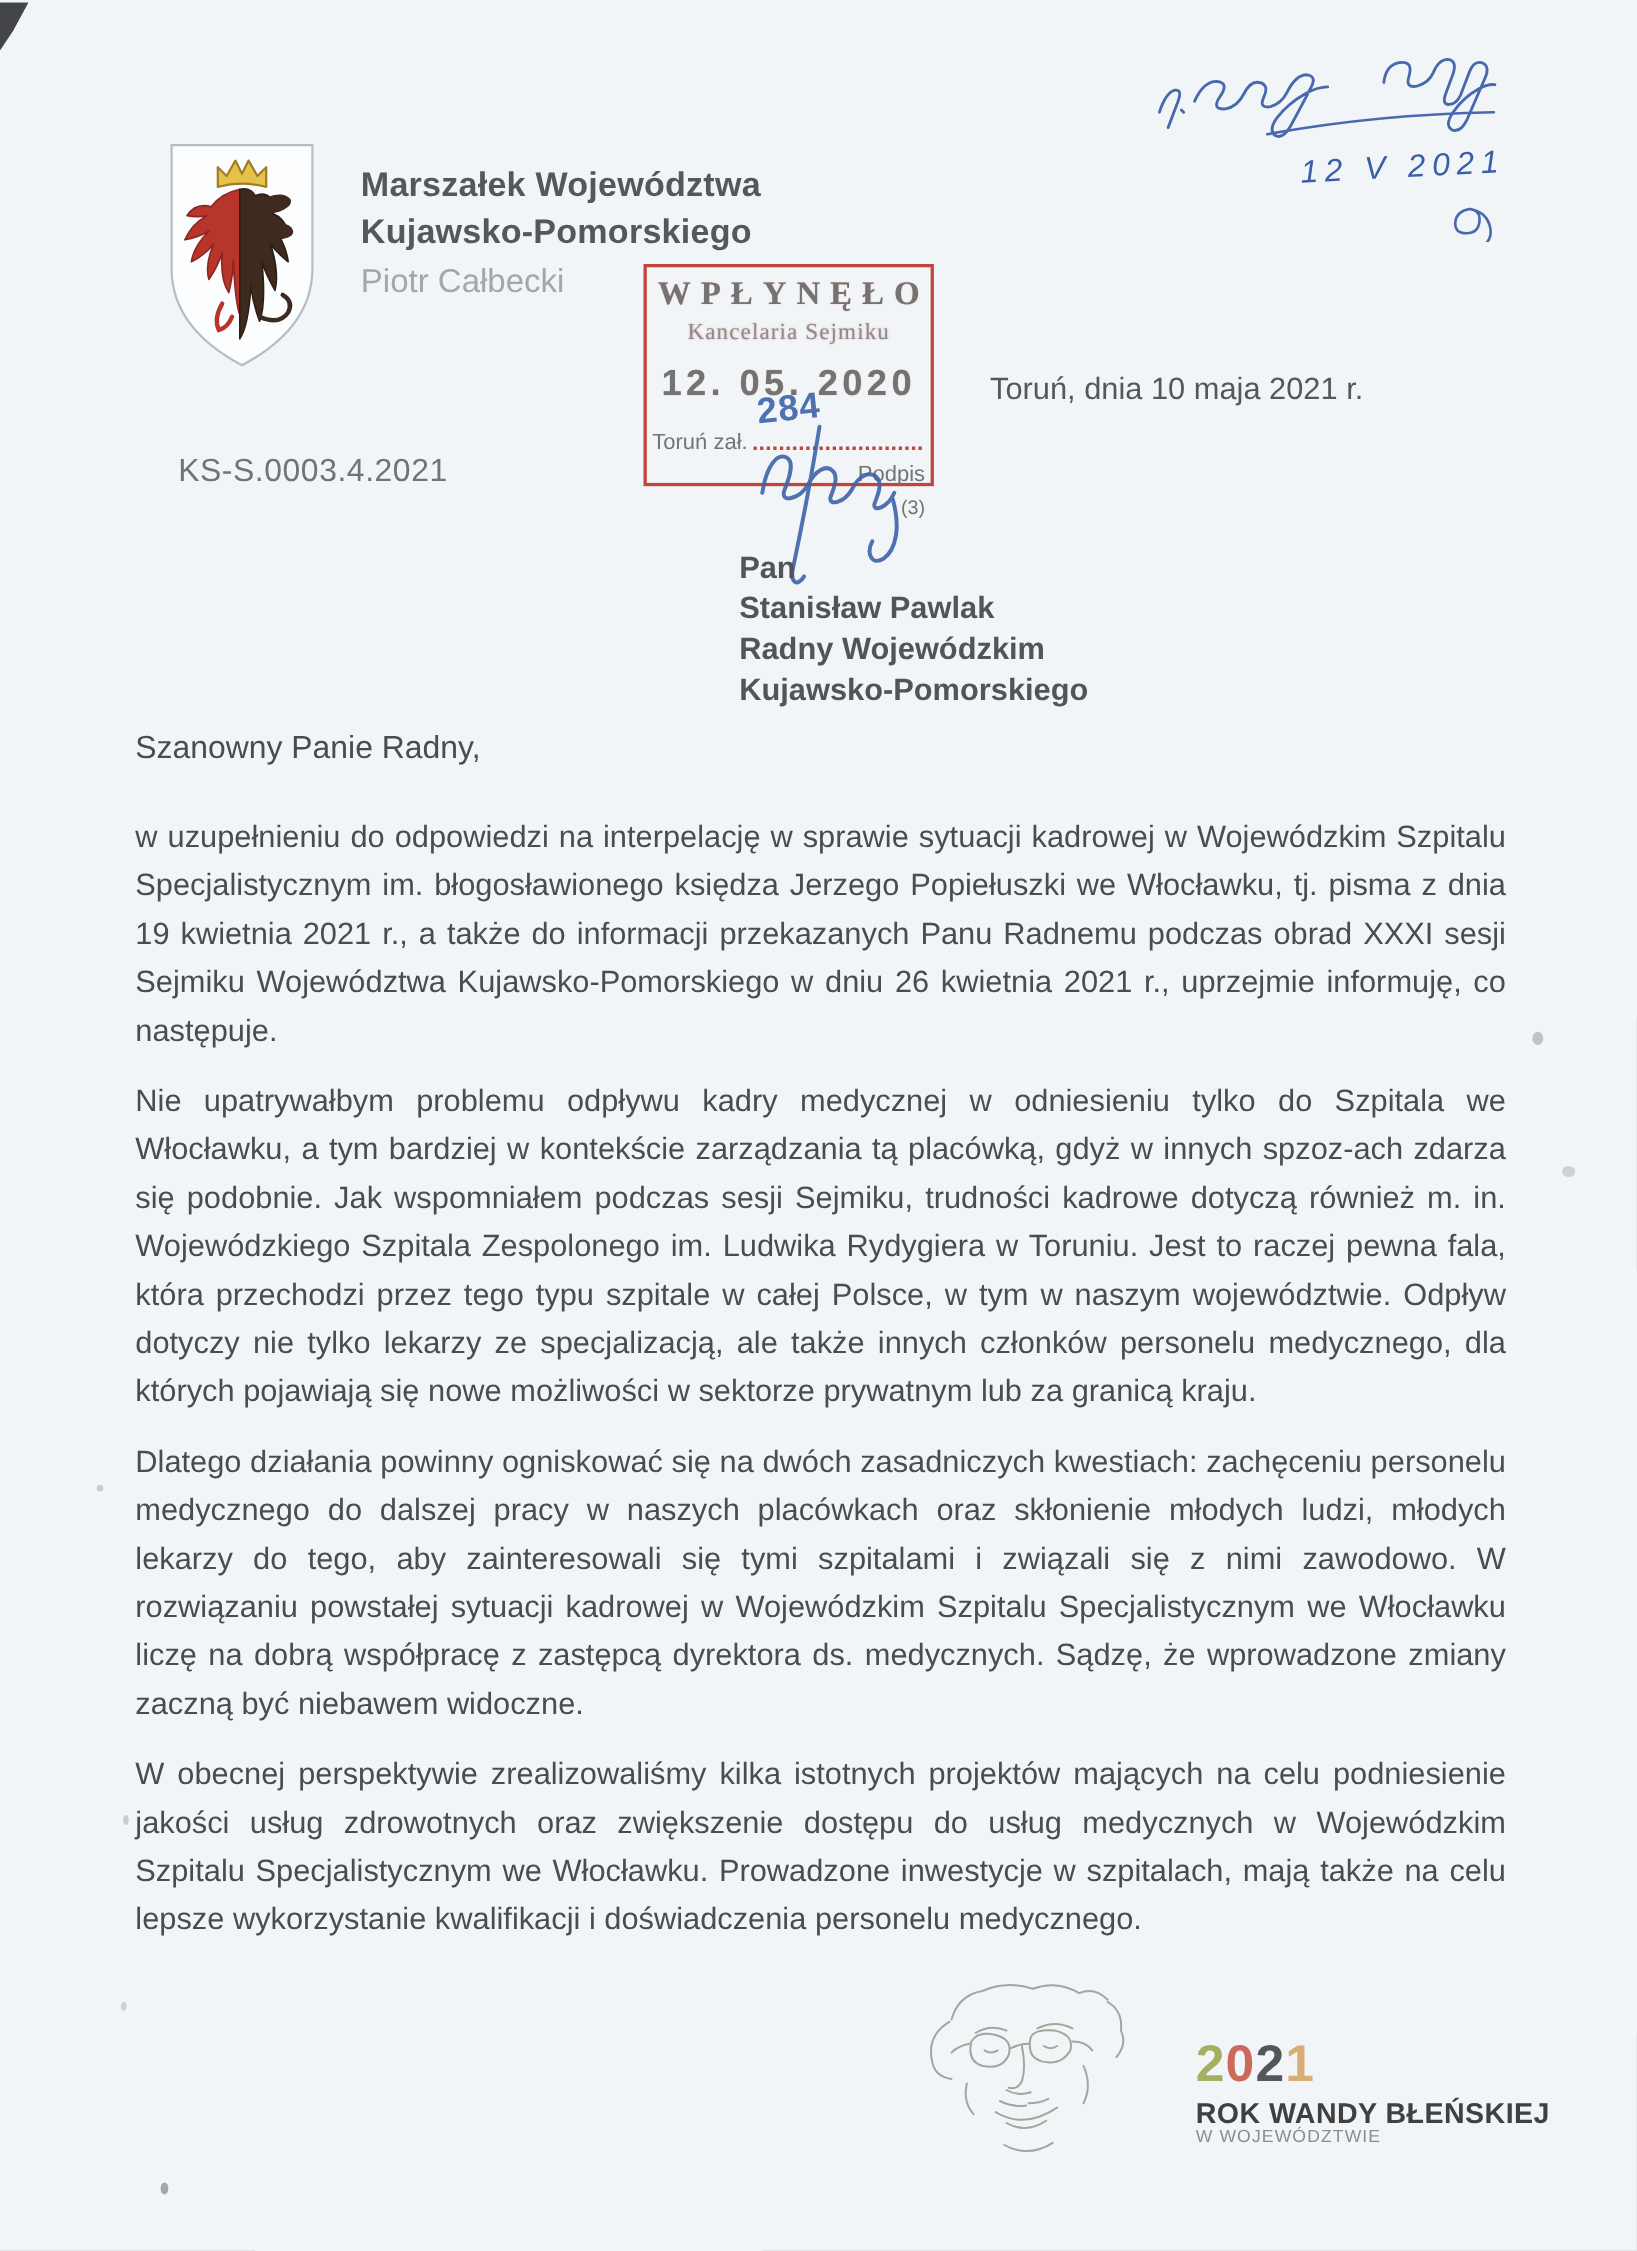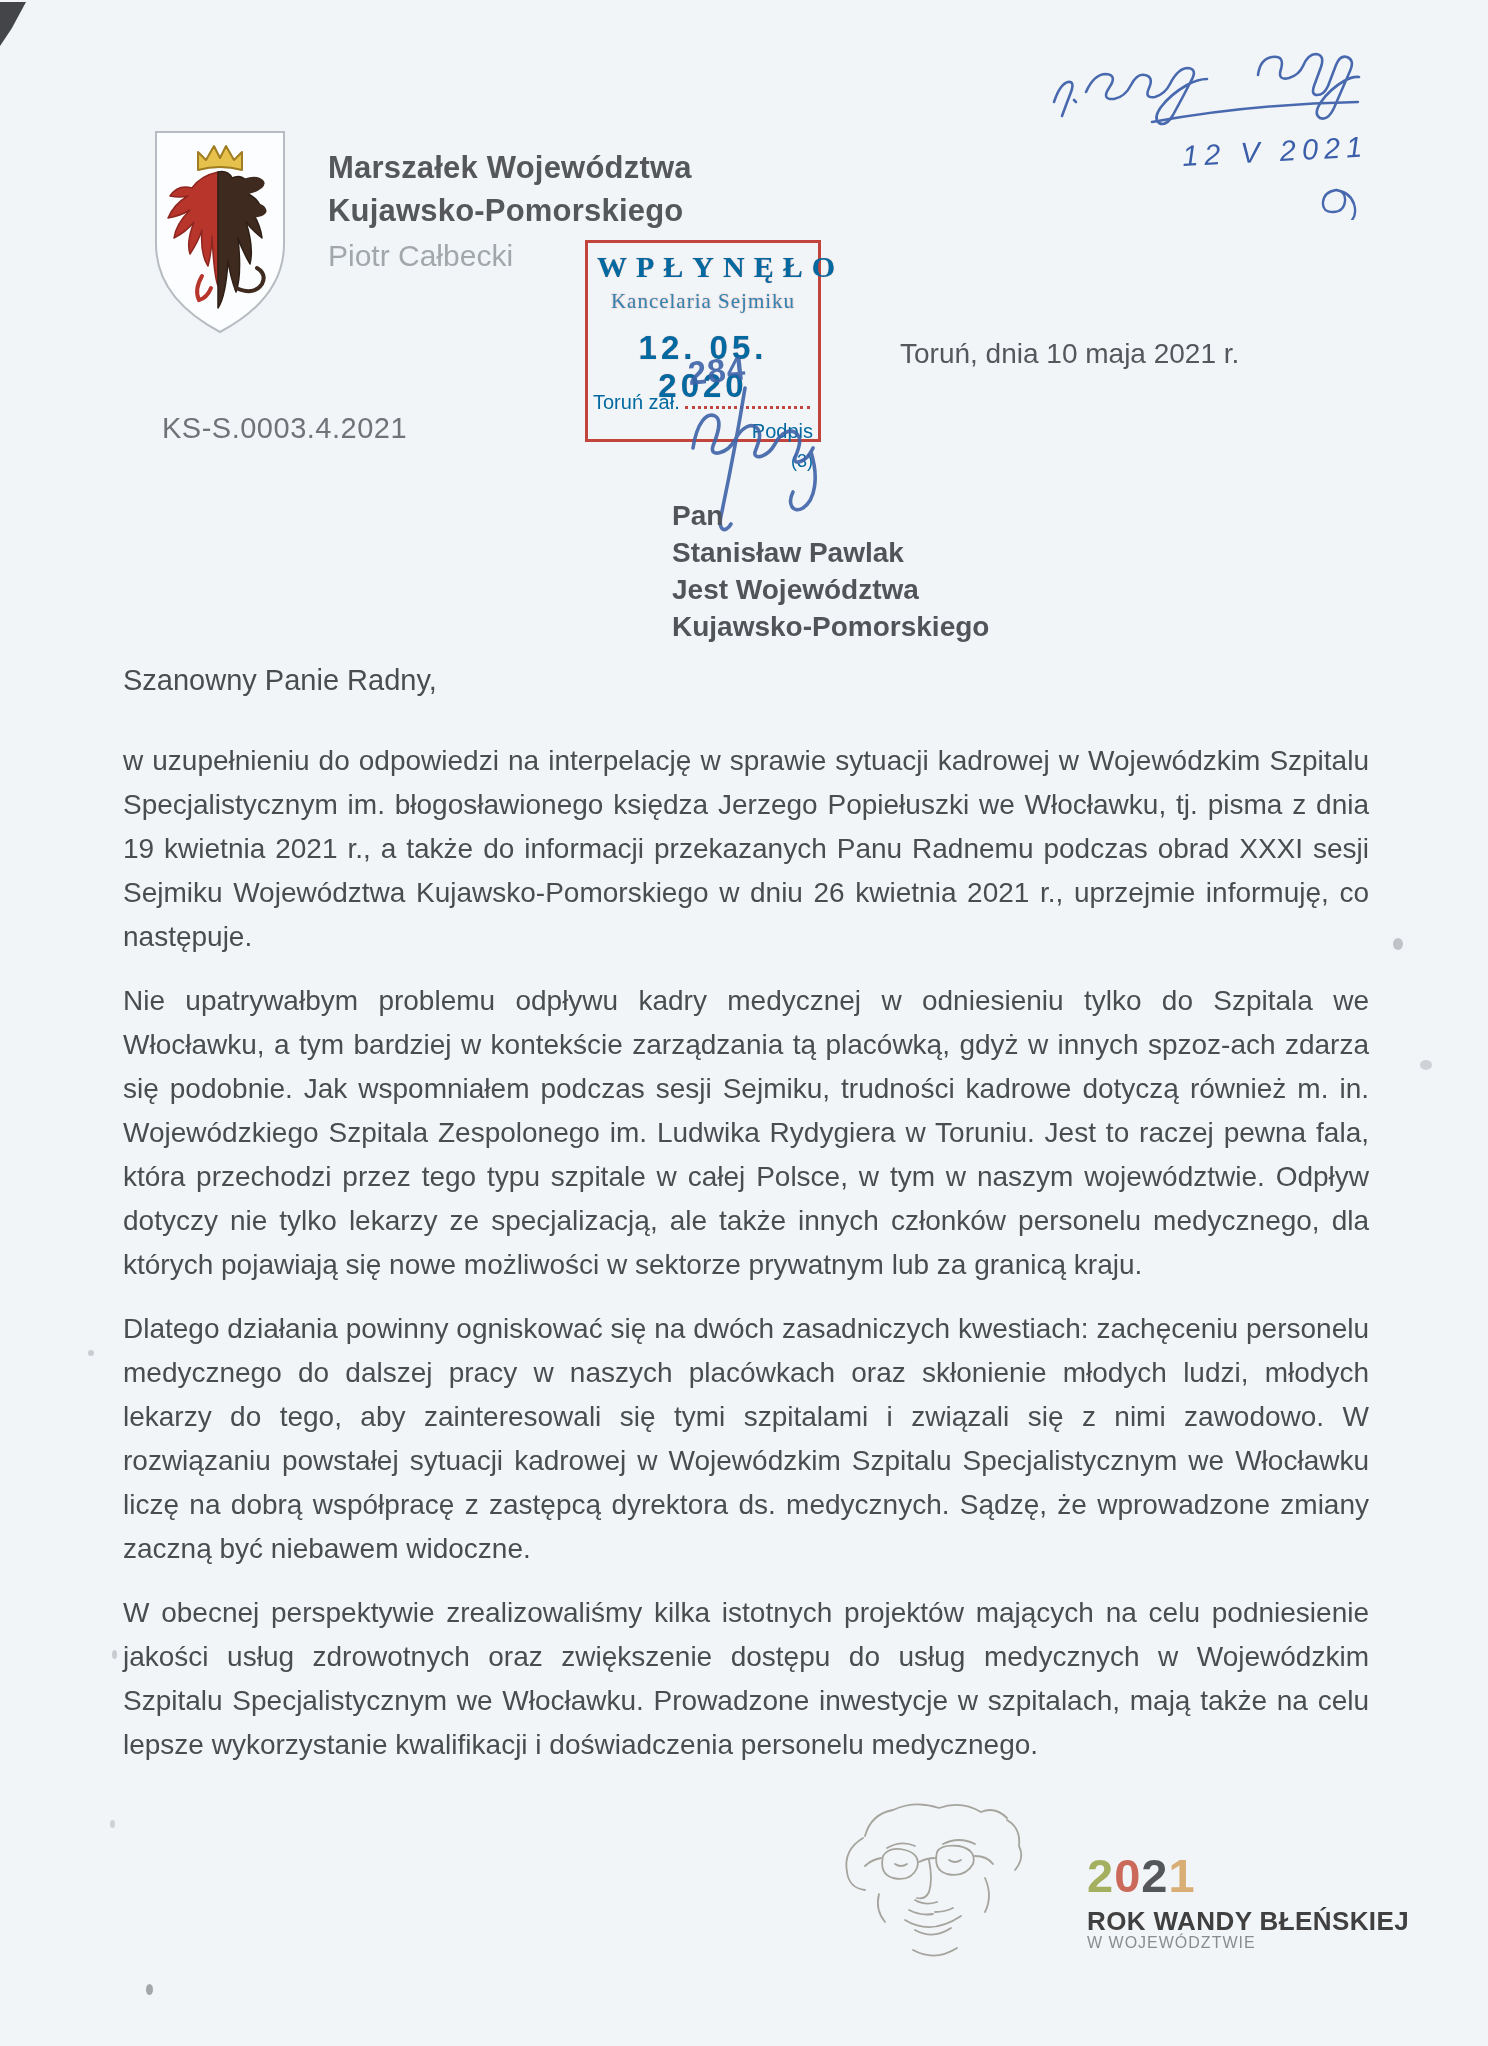--- a/index.html
+++ b/index.html
@@ -13,22 +13,22 @@
   }
   
   .coa { position:absolute; left:150px; top:126px; }
   .org-block { position:absolute; left:328px; top:146px; line-height:43px; }
   .org-line { display:block; font-size:31px; font-weight:bold; color:#55575b; letter-spacing:.2px; }
   .org-person { display:block; font-size:30px; color:#a2a7ac; margin-top:2px; }
   
   .annotation { position:absolute; left:1040px; top:30px; }
   
   .stamp {
-    position:absolute; left:585px; top:240px; width:236px; height:202px;
-    border:3px solid #c2453d; color:#0369a1;
+    position:absolute; left:585px; top:240px; width:264px; height:202px;
+    border:3px solid #c2453d; color:#737373;
   }
   .stamp-title {
     position:absolute; top:7px; left:0; right:0; text-align:center;
     font-family:"Liberation Serif", serif; font-weight:bold;
     font-size:30px; letter-spacing:9px; text-indent:9px;
     text-shadow:0 0 1px rgba(194,69,61,.55);
   }
   .stamp-office {
     position:absolute; top:46px; left:0; right:0; text-align:center;
     font-family:"Liberation Serif", serif; font-size:21px; letter-spacing:1px;
@@ -127,21 +127,21 @@
       <path d="M156,104 C164,130 160,152 148,160 C138,166 132,156 138,144"></path>
     </g>
   </svg>
 
   <div class="date-line">Toruń, dnia 10 maja 2021 r.</div>
   <div class="ref-line">KS-S.0003.4.2021</div>
 
   <div class="recipient">
     <span>Pan</span>
     <span>Stanisław Pawlak</span>
-    <span>Jest Województwa</span>
+    <span>Radny Wojewódzkim</span>
     <span>Kujawsko-Pomorskiego</span>
   </div>
 
   <div class="body-text">
     <div class="salutation">Szanowny Panie Radny,</div>
     <p>w uzupełnieniu do odpowiedzi na interpelację w sprawie sytuacji kadrowej w Wojewódzkim Szpitalu Specjalistycznym im. błogosławionego księdza Jerzego Popiełuszki we Włocławku, tj. pisma z dnia 19 kwietnia 2021 r., a także do informacji przekazanych Panu Radnemu podczas obrad XXXI sesji Sejmiku Województwa Kujawsko-Pomorskiego w dniu 26 kwietnia 2021 r., uprzejmie informuję, co następuje.</p>
     <p>Nie upatrywałbym problemu odpływu kadry medycznej w odniesieniu tylko do Szpitala we Włocławku, a tym bardziej w kontekście zarządzania tą placówką, gdyż w innych spzoz-ach zdarza się podobnie. Jak wspomniałem podczas sesji Sejmiku, trudności kadrowe dotyczą również m. in. Wojewódzkiego Szpitala Zespolonego im. Ludwika Rydygiera w Toruniu. Jest to raczej pewna fala, która przechodzi przez tego typu szpitale w całej Polsce, w tym w naszym województwie. Odpływ dotyczy nie tylko lekarzy ze specjalizacją, ale także innych członków personelu medycznego, dla których pojawiają się nowe możliwości w sektorze prywatnym lub za granicą kraju.</p>
     <p>Dlatego działania powinny ogniskować się na dwóch zasadniczych kwestiach: zachęceniu personelu medycznego do dalszej pracy w naszych placówkach oraz skłonienie młodych ludzi, młodych lekarzy do tego, aby zainteresowali się tymi szpitalami i związali się z nimi zawodowo. W rozwiązaniu powstałej sytuacji kadrowej w Wojewódzkim Szpitalu Specjalistycznym we Włocławku liczę na dobrą współpracę z zastępcą dyrektora ds. medycznych. Sądzę, że wprowadzone zmiany zaczną być niebawem widoczne.</p>
     <p>W obecnej perspektywie zrealizowaliśmy kilka istotnych projektów mających na celu podniesienie jakości usług zdrowotnych oraz zwiększenie dostępu do usług medycznych w Wojewódzkim Szpitalu Specjalistycznym we Włocławku. Prowadzone inwestycje w szpitalach, mają także na celu lepsze wykorzystanie kwalifikacji i doświadczenia personelu medycznego.</p>
   </div>

